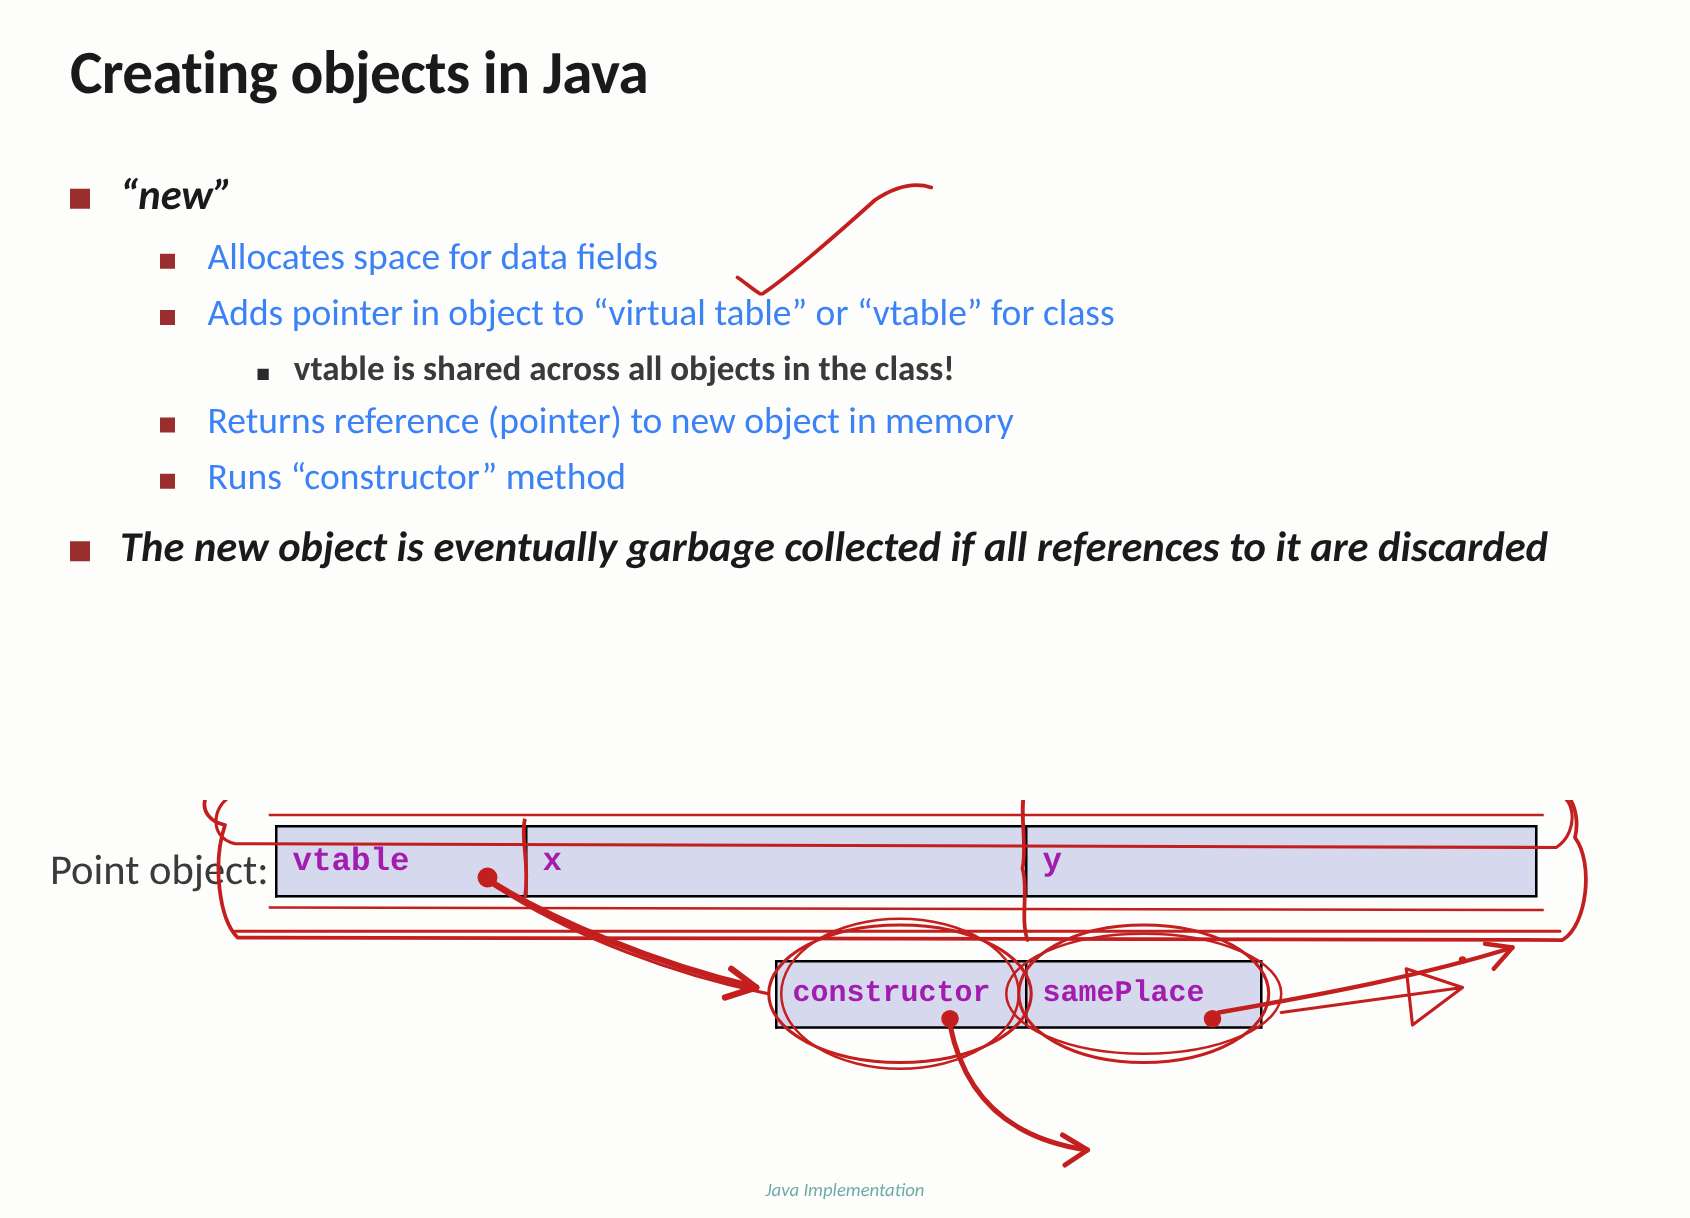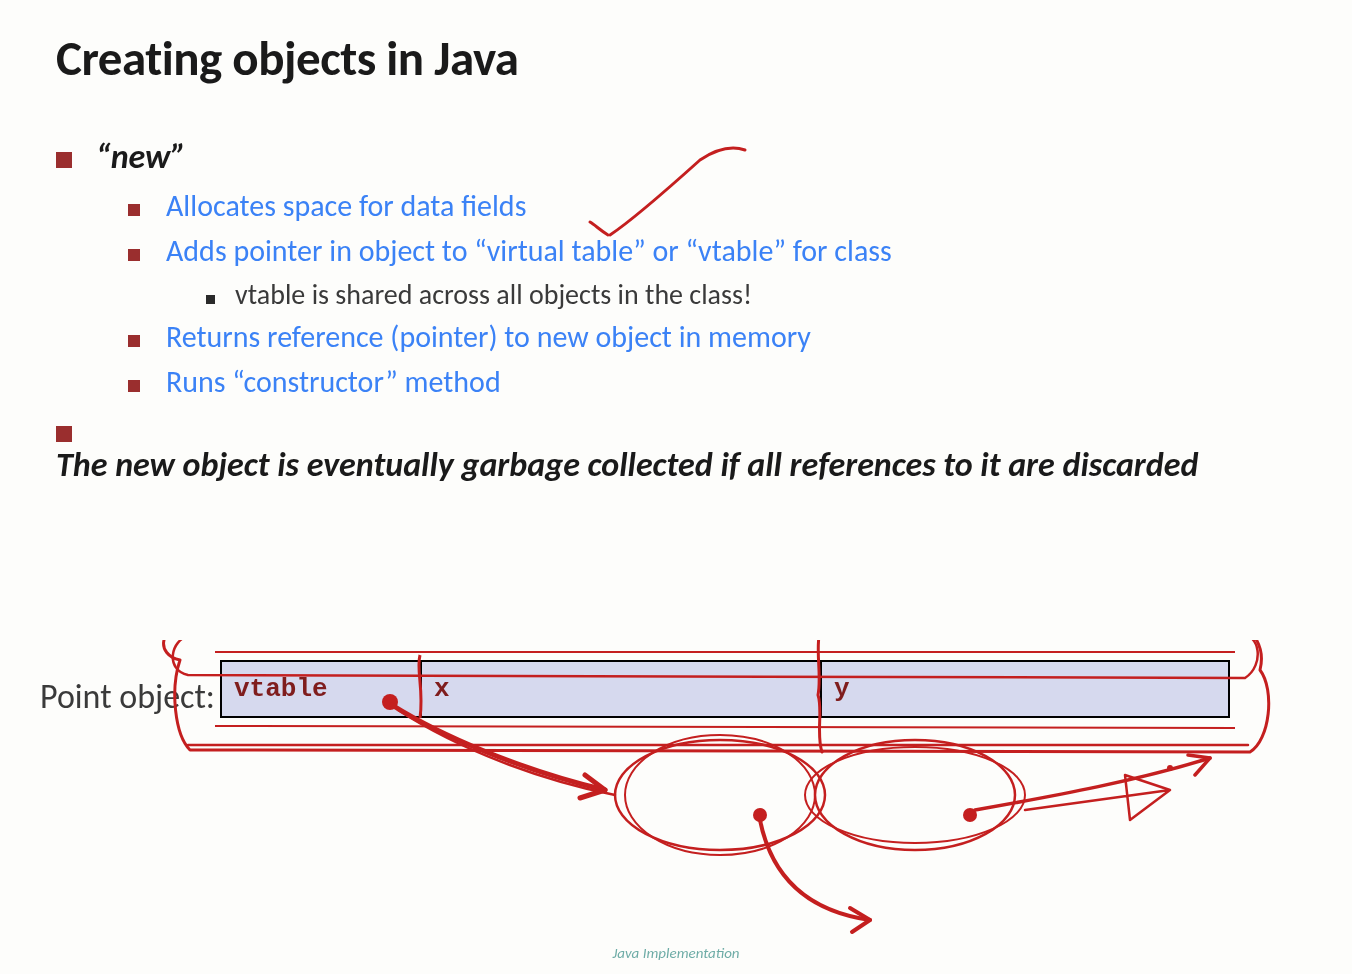--- a/index.html
+++ b/index.html
@@ -76,21 +76,21 @@
     .bullet-l3 .marker {
       width: 9px;
       height: 9px;
       background: #2a2a2a;
       flex-shrink: 0;
       margin-right: 20px;
       margin-top: 12px;
     }
     .bullet-l3 .text {
       font-size: 28px;
-      font-weight: 400;
+      font-weight: 700;
       color: #3a3a3a;
       text-align: right;
     }
     .diagram-area {
       position: absolute;
       left: 40px;
       top: 640px;
       width: 1260px;
       height: 300px;
     }
@@ -110,21 +110,21 @@
     }
     .cell {
       border: 2px solid #000;
       background: #d6d9ee;
       font-family: 'Courier New', monospace;
       font-weight: 700;
       font-size: 26px;
       display: flex;
       align-items: center;
       padding-left: 12px;
-      color: #7f1d1d;
+      color: #a21caf;
     }
     .cell-vtable { width: 200px; border-right: none; }
     .cell-x { width: 400px; border-right: none; }
     .cell-y { width: 410px; }
     .vtable-row {
       position: absolute;
       left: 580px;
       top: 128px;
       display: flex;
       height: 55px;
@@ -180,34 +180,38 @@
   <div class="bullet-l2">
     <div class="marker"></div>
     <div class="text">Returns reference (pointer) to new object in memory</div>
   </div>
 
   <div class="bullet-l2">
     <div class="marker"></div>
     <div class="text">Runs “constructor” method</div>
   </div>
 
-  <div class="bullet-l1" style="margin-top:16px;flex-direction:column;">
+  <div class="bullet-l1" style="margin-top:16px;">
     <div class="marker"></div>
     <div class="text" style="line-height:1.35;">The new object is eventually garbage collected if all references to it are discarded</div>
   </div>
 
   <div class="diagram-area">
     <div class="obj-label">Point object:</div>
 
     <div class="box-row">
       <div class="cell cell-vtable">vtable</div>
       <div class="cell cell-x">x</div>
       <div class="cell cell-y">y</div>
     </div>
 
+    <div class="vtable-row">
+      <div class="cell cell-constructor">constructor</div>
+      <div class="cell cell-sameplace">samePlace</div>
+    </div>
 
     <svg class="annotation-svg" viewBox="0 0 1260 300">
 
       <path d="M 145 -10 C 120 -15, 115 15, 140 20 C 130 50, 135 95, 150 110 L 1210 112 C 1230 100, 1235 50, 1220 30 C 1225 10, 1215 -15, 1195 -10 Z" stroke="#c41f1f" stroke-width="3" fill="none" stroke-linecap="round" stroke-linejoin="round"></path>
       <path d="M 150 -5 C 130 0, 125 30, 148 35 L 1205 38 C 1225 25, 1220 -8, 1200 -5 M 148 105 L 1208 105" stroke="#c41f1f" stroke-width="2.5" fill="none" stroke-linecap="round"></path>
       <path d="M 175 12 L 1195 12 M 175 86 L 1195 88" stroke="#c41f1f" stroke-width="2" fill="none"></path>
 
       <circle cx="350" cy="62" r="8" fill="#c41f1f"></circle>
 
       <path d="M 352 65 C 400 95, 480 130, 565 150" stroke="#c41f1f" stroke-width="5" fill="none" stroke-linecap="round"></path>

